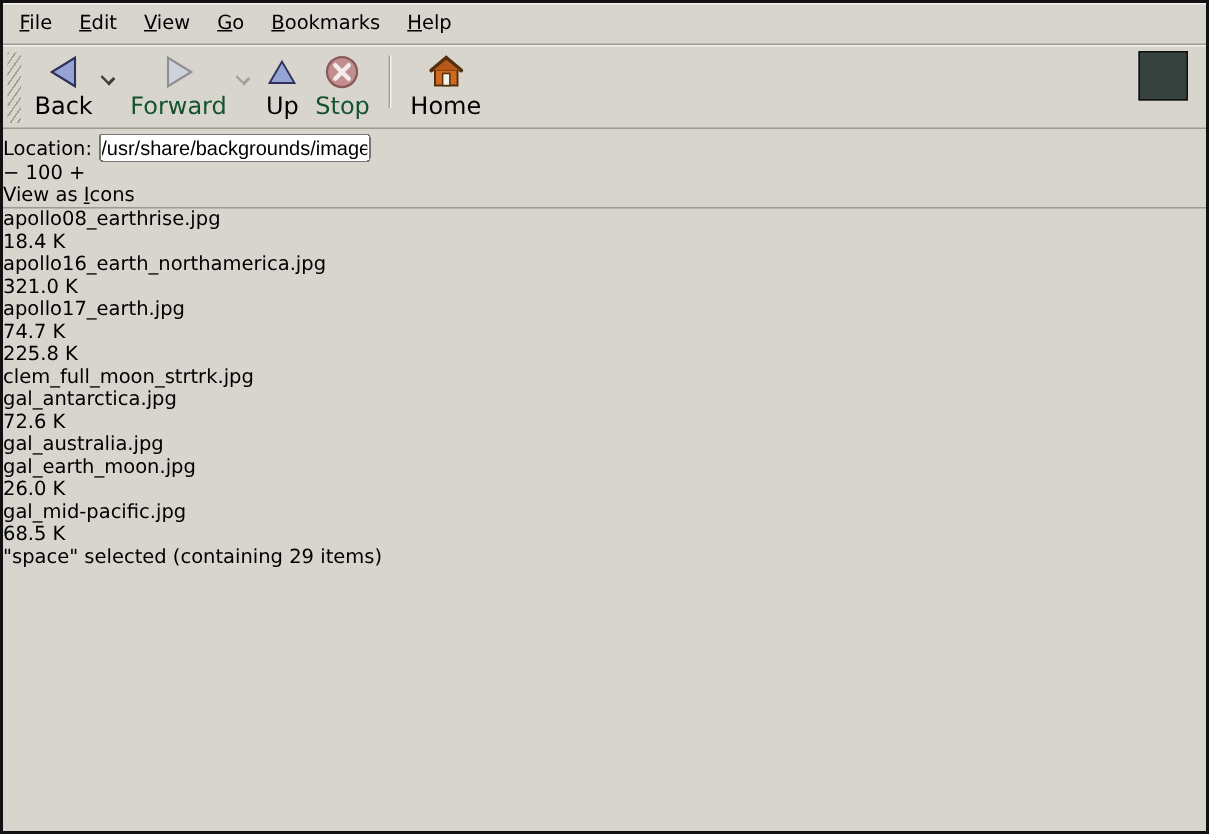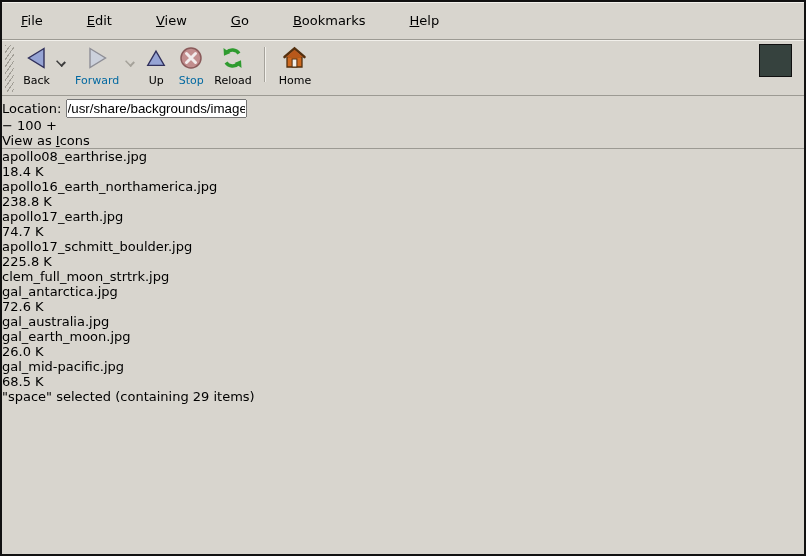--- a/index.html
+++ b/index.html
@@ -13,46 +13,45 @@
     width:806px; height:556px;
     border:2px solid #111;
     background:#d8d5ce;
     display:flex; flex-direction:column;
     overflow:hidden;
   }
   .hsep { height:1px; background:#9c9a93; flex:none; }
 
   
   .menubar {
-    height:37px; flex:none;
+    height:27px; flex:none;
     display:flex; align-items:center;
-    padding-left:10px;
+    padding-left:2px;
     background:#d8d5ce;
     box-shadow: inset 0 1px 0 #f2f0eb;
-    gap: 26px;
   }
   .menu-item { padding:3px 9px; cursor:default; }
   .u { text-decoration:underline; }
 
   
   .toolbar {
     height:55px; flex:none;
     display:flex; align-items:flex-start;
     padding:2px 6px 0 2px;
     background:#d8d5ce;
     box-shadow: inset 0 1px 0 #f2f0eb;
   }
   .grip {
     width:9px; align-self:stretch; margin:3px 4px 3px 1px;
     background-image:repeating-linear-gradient(125deg,#a19e96 0 1px,rgba(0,0,0,0) 1px 4px);
   }
   .tb-btn { display:flex; flex-direction:column; align-items:center; padding:1px 5px; }
   .tb-icon { height:30px; display:flex; align-items:center; justify-content:center; }
-  .tb-label { font-size:11px; line-height:16px; }
-  .tb-btn.disabled .tb-label { color:#0369a1; }
+  .tb-label { font-size:16px; line-height:16px; }
+  .tb-btn.disabled .tb-label { color:#14532d; }
   .tb-drop { width:15px; height:30px; margin:1px 2px 0 -2px;
     display:flex; align-items:flex-end; justify-content:center; padding-bottom:7px; }
   .tb-drop::after { content:""; width:6px; height:6px;
     border-right:2px solid #3c3c3c; border-bottom:2px solid #3c3c3c;
     transform:rotate(45deg) scale(1,.75); }
   .tb-drop.disabled::after { border-color:#a5a29a; }
   .tb-sep { width:1px; background:#a5a29b; align-self:stretch; margin:5px 9px 8px 7px;
     box-shadow:1px 0 0 #f2f0eb; }
   .throbber {
     margin-left:auto; margin-top:2px; margin-right:6px;
@@ -271,33 +270,20 @@
         </div>
         <div class="tb-btn disabled">
           <div class="tb-icon">
             <svg width="26" height="26" viewBox="0 0 26 26">
               <circle cx="13" cy="13" r="10" fill="#c28e8e" stroke="#8a5a5a" stroke-width="1.5"></circle>
               <path d="M8.5 8.5 L17.5 17.5 M17.5 8.5 L8.5 17.5" stroke="#f2ecec" stroke-width="3" stroke-linecap="round"></path>
             </svg>
           </div>
           <div class="tb-label">Stop</div>
         </div>
-        <div class="tb-btn">
-          <div class="tb-icon">
-            <svg width="27" height="26" viewBox="0 0 26 26">
-              <g fill="none" stroke="#2f9b2f" stroke-width="3.4">
-                <path d="M19.5 8.5 A8 8 0 0 0 7 7.5"></path>
-                <path d="M6.5 17.5 A8 8 0 0 0 19 18.5"></path>
-              </g>
-              <path d="M4 3 L11 8 L4.5 10.8 Z" fill="#2f9b2f"></path>
-              <path d="M22 23 L15 18 L21.5 15.2 Z" fill="#2f9b2f"></path>
-            </svg>
-          </div>
-          <div class="tb-label">Reload</div>
-        </div>
         <div class="tb-sep"></div>
         <div class="tb-btn">
           <div class="tb-icon">
             <svg width="27" height="26" viewBox="0 0 26 26">
               <path d="M3 12 L13 3.5 L23 12" fill="none" stroke="#54300f" stroke-width="2.6" stroke-linecap="round"></path>
               <path d="M5.5 11.5 H20.5 V22 H5.5 Z" fill="#cf6a20" stroke="#54300f" stroke-width="1.3"></path>
               <path d="M13 4.8 L21.5 11.9 H4.5 Z" fill="#b8581a"></path>
               <rect x="10.6" y="14" width="4.8" height="8" fill="#f4f0ea" stroke="#54300f" stroke-width="1"></rect>
             </svg>
           </div>
@@ -336,34 +322,33 @@
               <div class="thumb art-earthrise"></div>
             </div>
             <div class="fname">apollo08_earthrise.jpg</div>
             <div class="fsize">18.4 K</div>
           </div>
           <div class="icon-cell">
             <div class="thumb-wrap">
               <div class="thumb art-earth-crescent"></div>
             </div>
             <div class="fname">apollo16_earth_northamerica.jpg</div>
-            <div class="fsize">238.8 K</div>
+            <div class="fsize">321.0 K</div>
           </div>
           <div class="icon-cell">
             <div class="thumb-wrap">
               <div class="thumb art-full-earth"></div>
             </div>
             <div class="fname">apollo17_earth.jpg</div>
             <div class="fsize">74.7 K</div>
           </div>
           <div class="icon-cell">
             <div class="thumb-wrap">
               <div class="thumb art-moonscape"></div>
             </div>
-            <div class="fname">apollo17_schmitt_boulder.jpg</div>
             <div class="fsize">225.8 K</div>
           </div>
           <div class="icon-cell">
             <div class="thumb-wrap">
               <div class="thumb art-gray-moon"></div>
             </div>
             <div class="fname">clem_full_moon_strtrk.jpg</div>
           </div>
         </div>
         <div class="icon-row row2">

